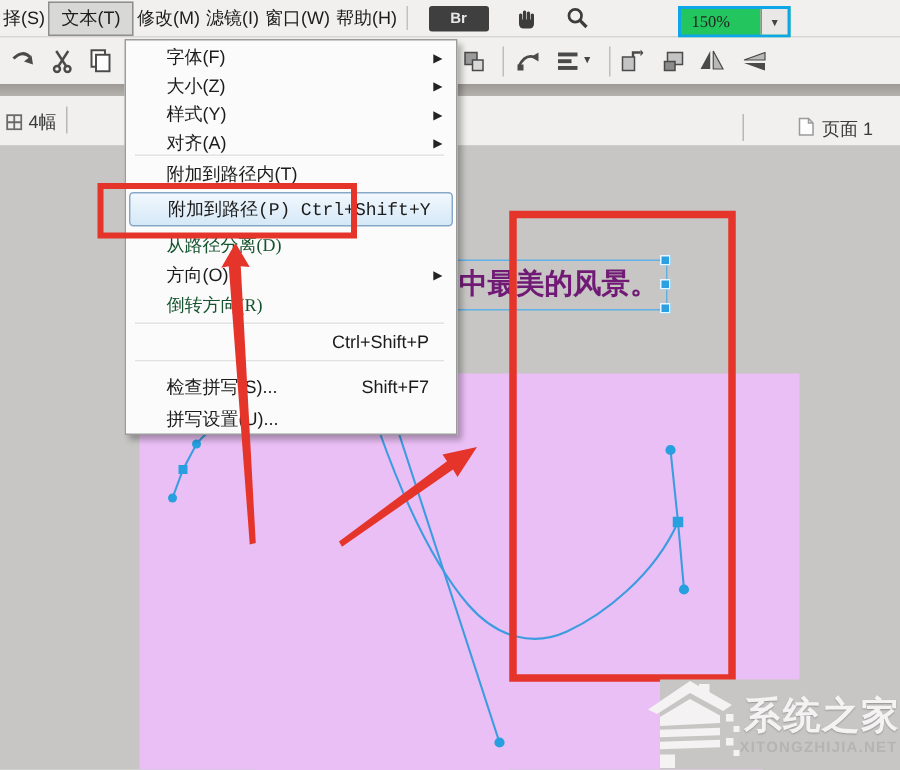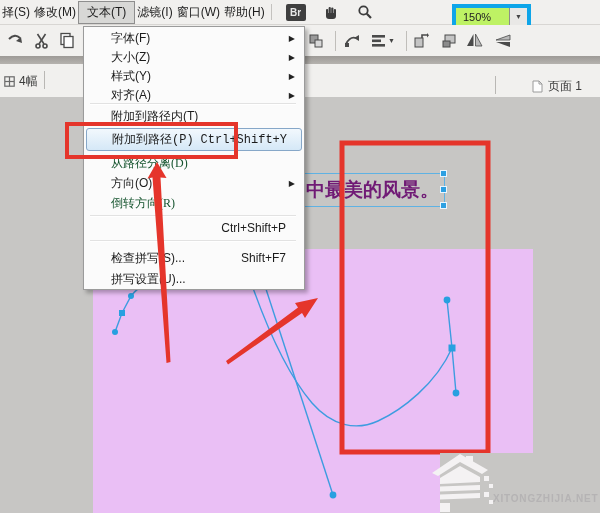--- a/index.html
+++ b/index.html
@@ -5,39 +5,39 @@
   html,body{margin:0;padding:0;}
   #app{position:relative;width:600px;height:513px;overflow:hidden;
        font-family:"Liberation Sans","DejaVu Sans",sans-serif;
        background:#c7c6c4;user-select:none;}
   
   #menubar{position:absolute;left:0;top:0;width:600px;height:24px;background:#f1f0ee;
            border-bottom:1px solid #d8d6d3;display:flex;align-items:center;font-size:12px;color:#1c1c1c;}
   .mb-item{padding:3px 2px;white-space:nowrap;cursor:default;}
   .mb-item.active{background:#d8d8d6;border:1px solid #8e8e8e;padding:2px 8px;}
   .mb-sep{width:1px;height:16px;background:#c4c2bf;margin:0 4px;}
-  #br-btn{width:20px;height:17px;background:#3f3f3f;color:#e8e8e8;font-size:10px;font-weight:bold;
+  #br-btn{width:40px;height:17px;background:#3f3f3f;color:#e8e8e8;font-size:10px;font-weight:bold;
           display:flex;align-items:center;justify-content:center;border-radius:2px;margin:0 8px 0 10px;}
   .chrome-icon{width:22px;height:18px;display:flex;align-items:center;justify-content:center;margin:0 6px;}
-  #zoombox{position:absolute;left:452px;top:4px;width:71px;height:17px;background:#bef264;
-           border:4px solid #0ea5e9;display:flex;align-items:center;font-size:11px;color:#222;}
+  #zoombox{position:absolute;left:452px;top:4px;width:71px;height:17px;background:#22c55e;
+           border:2px solid #0ea5e9;display:flex;align-items:center;font-size:11px;color:#222;font-family:Liberation Serif, serif;}
   #zoombox .zval{flex:1;padding-left:7px;}
   #zoombox .zbtn{width:17px;height:100%;border-left:1px solid #8f8d8a;background:#e9e8e6;
                  display:flex;align-items:center;justify-content:center;font-size:7px;color:#444;}
   #toolbar{position:absolute;left:0;top:25px;width:600px;height:31px;background:#f1f0ee;
            display:flex;align-items:center;}
   .ticon{width:26px;height:24px;display:flex;align-items:center;justify-content:center;}
   .tb-sep{width:1px;height:20px;background:#c0beba;margin:0 3px;}
   #strip{position:absolute;left:0;top:56px;width:600px;height:8px;
          background:linear-gradient(#9d9a96,#b5b2ae);}
   #tabbar{position:absolute;left:0;top:64px;width:600px;height:33px;background:#f1f0ee;
           border-bottom:1px solid #bdbbb8;font-size:12px;color:#3a3a3a;}
   #view-tab{position:absolute;left:4px;top:9px;display:flex;align-items:center;gap:4px;}
   #view-tab-sep{position:absolute;left:44px;top:7px;width:1px;height:18px;background:#b9b7b4;}
-  #page-tab{position:absolute;right:18px;top:14px;display:flex;align-items:center;gap:5px;}
+  #page-tab{position:absolute;right:18px;top:14px;display:flex;gap:5px;}
   #page-tab-sep{position:absolute;left:495px;top:12px;width:1px;height:18px;background:#b9b7b4;}
   
   #workspace{position:absolute;left:0;top:97px;width:600px;height:416px;background:#c7c6c4;}
   #canvas{position:absolute;left:93px;top:152px;width:440px;height:331px;background:#eabff5;}
   #paths-svg{position:absolute;left:0;top:0;z-index:3;pointer-events:none;}
   
   #text-object{position:absolute;left:303px;top:173px;width:140px;height:32px;z-index:4;
                border:1px solid #5fb2e3;}
   #text-object .txt{position:absolute;left:2px;top:1px;width:136px;height:30px;line-height:30px;
                font-family:"Liberation Serif","DejaVu Serif",serif;font-weight:bold;
@@ -65,22 +65,22 @@
   #wm-url{position:absolute;left:69px;top:43px;font-size:10px;color:#b5b3b4;letter-spacing:.8px;
           font-weight:bold;white-space:nowrap;}
 </style>
 </head>
 <body>
 
 <div id="app">
 
   <div id="menubar">
     <div class="mb-item" style="padding-left:2px">择(S)</div>
+    <div class="mb-item active">文本(T)</div>
     <div class="mb-item">修改(M)</div>
-    <div class="mb-item active">文本(T)</div>
     <div class="mb-item">滤镜(I)</div>
     <div class="mb-item">窗口(W)</div>
     <div class="mb-item">帮助(H)</div>
     <div class="mb-sep"></div>
     <div id="br-btn">Br</div>
     <div class="chrome-icon">
       <svg width="16" height="16" viewBox="0 0 16 16">
           <g fill="#3c3c3c">
             <rect x="3" y="5" width="2.2" height="7" rx="1"></rect>
             <rect x="5.6" y="3" width="2.2" height="9" rx="1"></rect>
@@ -296,16 +296,17 @@
         <polygon points="14,26 34,14 54,25 54,30 14,32"></polygon>
         <rect x="14" y="35" width="40" height="5" transform="skewY(-2)"></rect>
         <rect x="14" y="43" width="40" height="5" transform="skewY(-2)"></rect>
         <rect x="14" y="51" width="10" height="9"></rect>
         <rect x="58" y="24" width="5" height="5"></rect>
         <rect x="63" y="32" width="4" height="4"></rect>
         <rect x="58" y="40" width="5" height="5"></rect>
         <rect x="63" y="48" width="4" height="4"></rect>
       </g>
     </svg>
+    <div id="wm-title">系统之家</div>
     <div id="wm-url">XITONGZHIJIA.NET</div>
   </div>
 
 </div>
 
 </body></html>

